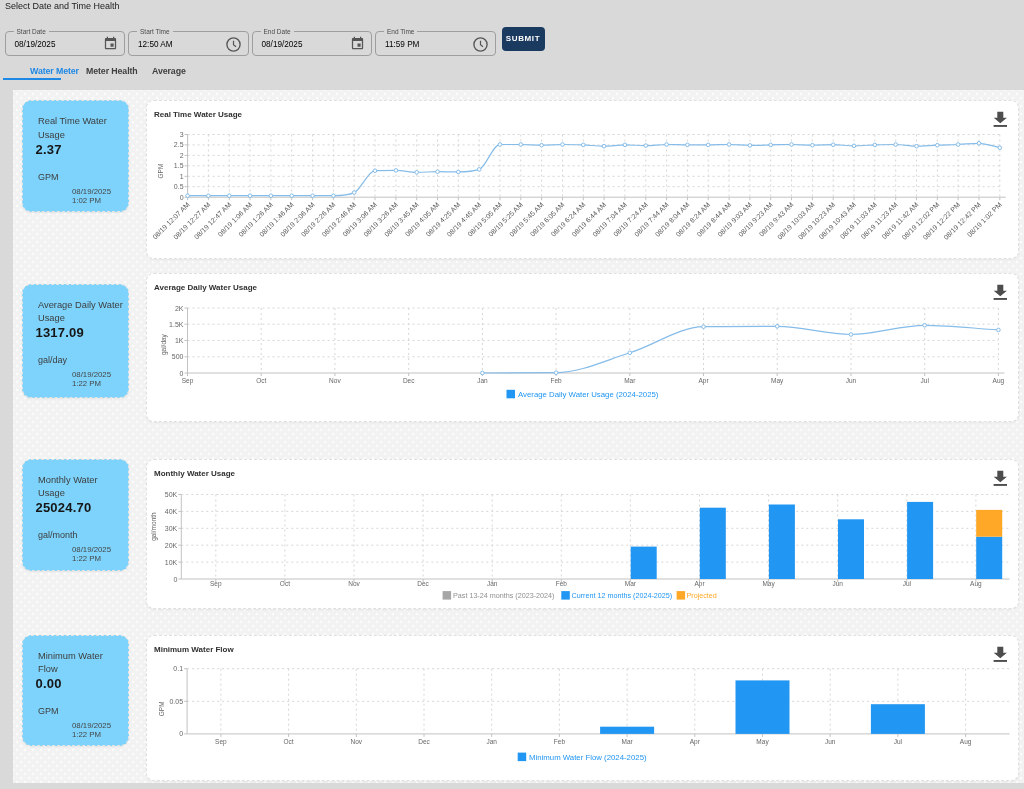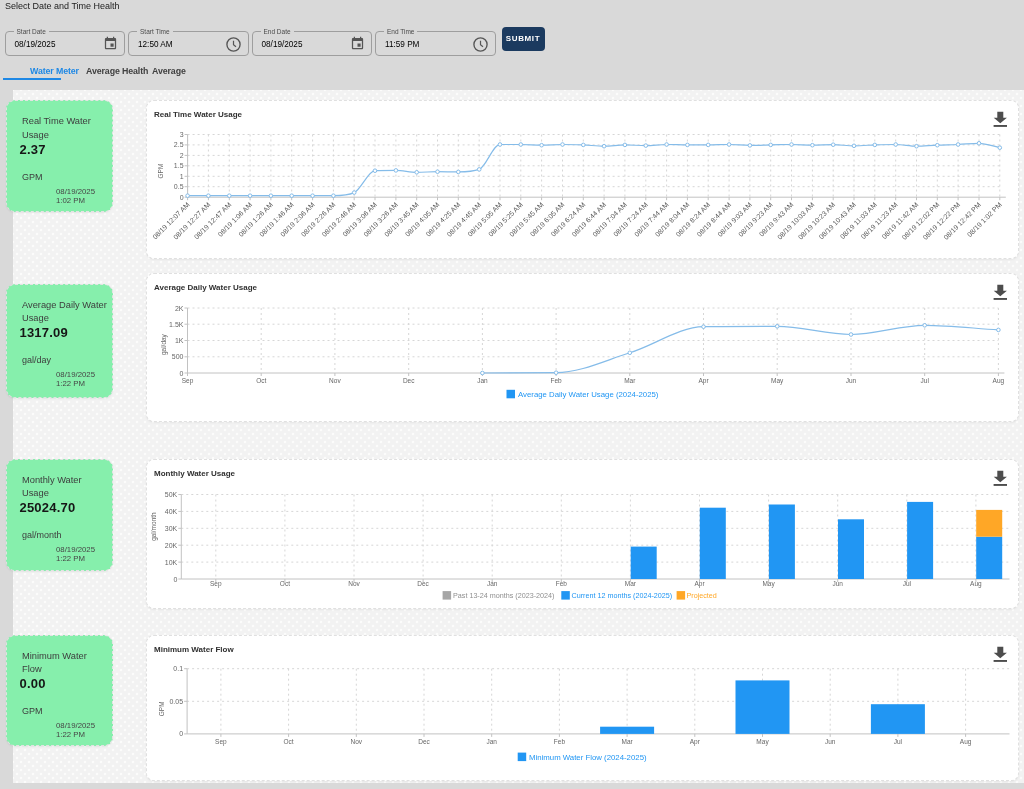--- a/index.html
+++ b/index.html
@@ -9,21 +9,21 @@
 .inp .val { position:absolute; left:9px; top:0; height:25.5px; line-height:25.5px; font-size:8.2px; color:#000000; }
 .inp .ico { position:absolute; right:6px; top:4.5px; height:16px; }
 #submit { position:absolute; left:501.5px; top:18.8px; width:43px; height:24.6px; background:#1b3a5f; color:#ffffff;
   font-size:8px; font-weight:bold; border-radius:4px; text-align:center; line-height:24.6px; letter-spacing:0.6px;margin-top:8px; }
 .tab { position:absolute; top:65.5px; font-size:8.8px; font-weight:bold; color:#404040; letter-spacing:-0.1px;margin-left:19px; }
 #tab1 { left:11px; color:#1e88e5; }
 #tabline { position:absolute; left:3px; top:78px; width:57.5px; height:2px; background:#1e88e5; }
 #panel { position:absolute; left:13px; top:90px; width:1011px; height:693px; background:#f2f2f2;
   background-image: radial-gradient(circle, rgba(252,252,251,0.9) 0.7px, rgba(255,255,255,0) 1.7px), radial-gradient(circle, rgba(252,252,251,0.9) 0.7px, rgba(255,255,255,0) 1.7px);
   background-size:8px 8px; background-position:0 0, 4px 4px; }
-.stat { position:absolute; left:6px; width:107px; background:#86efac; border:1px dashed #e3e3e3; border-radius:9px;
+.stat { position:absolute; left:22px; width:107px; background:#7dd3fc; border:1px dashed #e3e3e3; border-radius:9px;
   box-shadow:0 1px 2px rgba(0,0,0,0.06); }
 .st1 { position:absolute; left:15px; top:14px; font-size:9.3px; line-height:13.5px; color:#3d3d3d; white-space:nowrap; }
 .sv  { position:absolute; left:12.5px; top:40.5px; font-size:13px; font-weight:bold; color:#161616; letter-spacing:0.2px; }
 .su  { position:absolute; left:15px; top:70.5px; font-size:9px; color:#3d3d3d; }
 .sd  { position:absolute; left:15px; top:85.5px; font-size:7.8px; color:#464646;margin-left:34px; }
 .chart { position:absolute; left:146px; width:873px; background:#ffffff; border:1px dashed #e0e0e0; border-radius:8px; box-shadow:0 1px 2px rgba(0,0,0,0.05); }
 </style></head>
 <body>
 <div id="hdr-title">Select Date and Time Health</div>
 <div class="inp" style="left:4.5px">
@@ -52,21 +52,21 @@
 <span class="lab">End Time</span>
 <span class="val">11:59 PM</span>
 <span class="ico"><svg width="17" height="17" viewBox="0 0 24 24">
         <circle cx="12" cy="12" r="9.3" fill="none" stroke="#555555" stroke-width="1.9"></circle>
         <path d="M12 6.8V12.4l3.5 2.9" fill="none" stroke="#555555" stroke-width="1.7"></path>
       </svg></span>
 </div>
 <div id="submit">SUBMIT</div>
 <div class="tab" id="tab1">Water Meter</div>
 <div id="tabline"></div>
-<div class="tab" style="left:67px">Average Health</div>
+<div class="tab" style="left:67px">Meter Health</div>
 <div class="tab" style="left:133px">Average</div>
 <div id="panel"></div>
 <div class="stat" style="top:100px;height:111.5px">
 <div class="st1">Real Time Water<br>Usage</div>
 <div class="sv">2.37</div>
 <div class="su">GPM</div>
 <div class="sd">08/19/2025 1:02 PM</div>
 </div>
 <div class="stat" style="top:283.5px;height:114px">
 <div class="st1">Average Daily Water<br>Usage</div>

